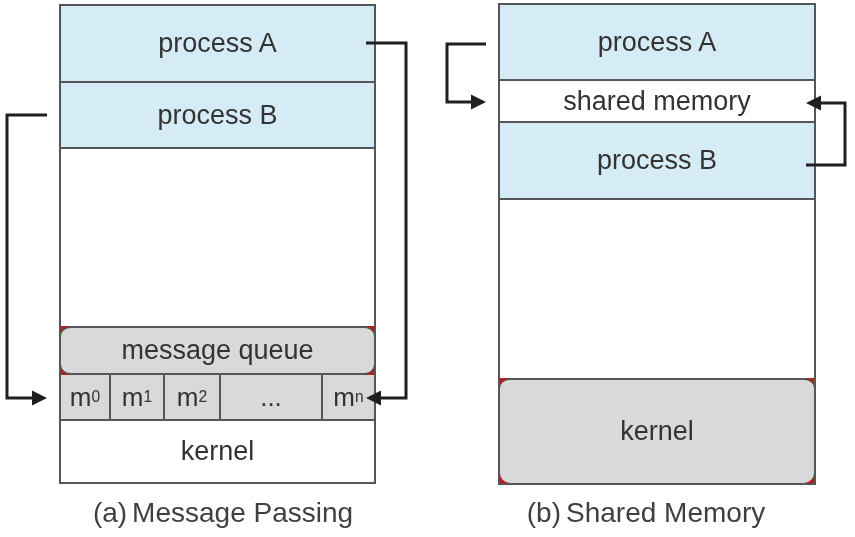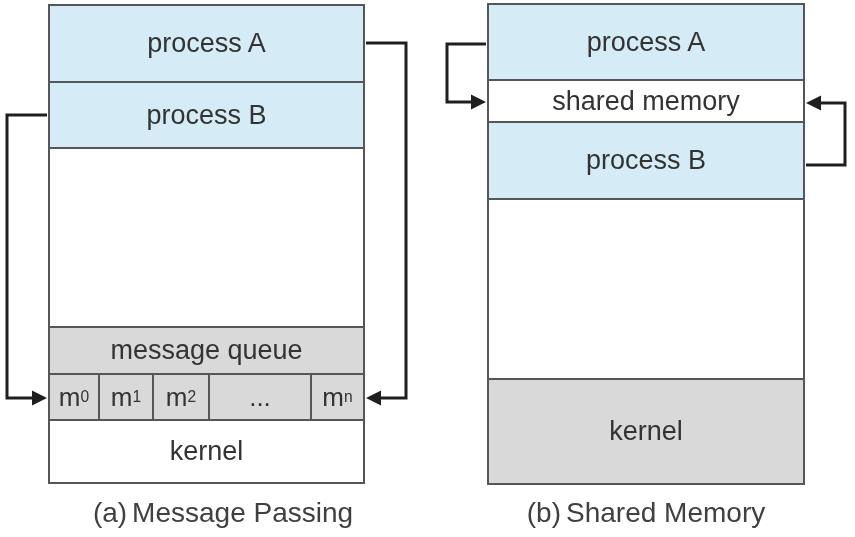--- a/index.html
+++ b/index.html
@@ -2,33 +2,33 @@
 <html style="--process_fill: #d5ecf7; --queue_fill: #d9d9d9; --border: #55565a; --arrow: #1f1f1f; --label_text: #333333; --caption_text: #404040; --background: #ffffff;"><head>
 <meta charset="utf-8">
 <style>
   html,body{margin:0;padding:0;background:#fff;}
   .canvas{
     position:relative;width:855px;height:537px;background:var(--background,#fff);
     font-family:"Liberation Sans",sans-serif;overflow:hidden;
   }
   .outer-box{
     position:absolute;border:2px solid var(--border);background:#b91c1c;
-    display:flex;flex-direction:column;box-sizing:border-box;
+    display:flex;flex-direction:column;box-sizing:border-box;margin-left:11px;
   }
   .panel-a-box{left:48px;top:4px;width:317px;height:480px;}
   .panel-b-box{left:487px;top:3px;width:318px;height:482px;}
   .band{
     display:flex;align-items:center;justify-content:center;
     font-size:27px;color:var(--label_text);flex:0 0 auto;box-sizing:content-box;
   }
   .blue{background:var(--process_fill);}
   .gray{background:var(--queue_fill);}
   .white{background:#fff;}
   .b-bottom{border-bottom:2px solid var(--border);}
-  .b-top{border-top:2px solid var(--border);}
+  .b-top{border-top:2px solid var(--border);border-radius:10px;}
   .spacer{flex:1 1 auto;background:#fff;}
   .h75{height:75px;} .h64{height:64px;} .h45{height:45px;} .h61{height:61px;}
   .h74{height:74px;} .h40{height:40px;} .h75b{height:75px;} .h103{height:103px;}
   .cells-row{display:flex;flex-direction:row;height:44px;flex:0 0 auto;}
   .cell{
     display:flex;align-items:center;justify-content:center;
     background:var(--queue_fill);font-size:26px;color:var(--label_text);
     border-right:2px solid var(--border);box-sizing:border-box;
   }
   .cell:last-child{border-right:none;flex:1 1 auto;}

